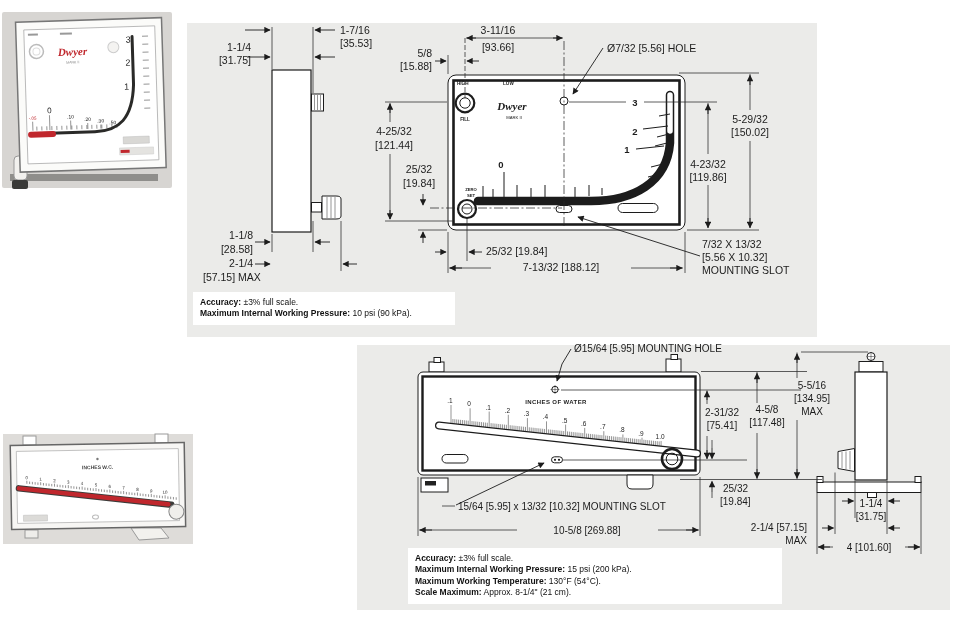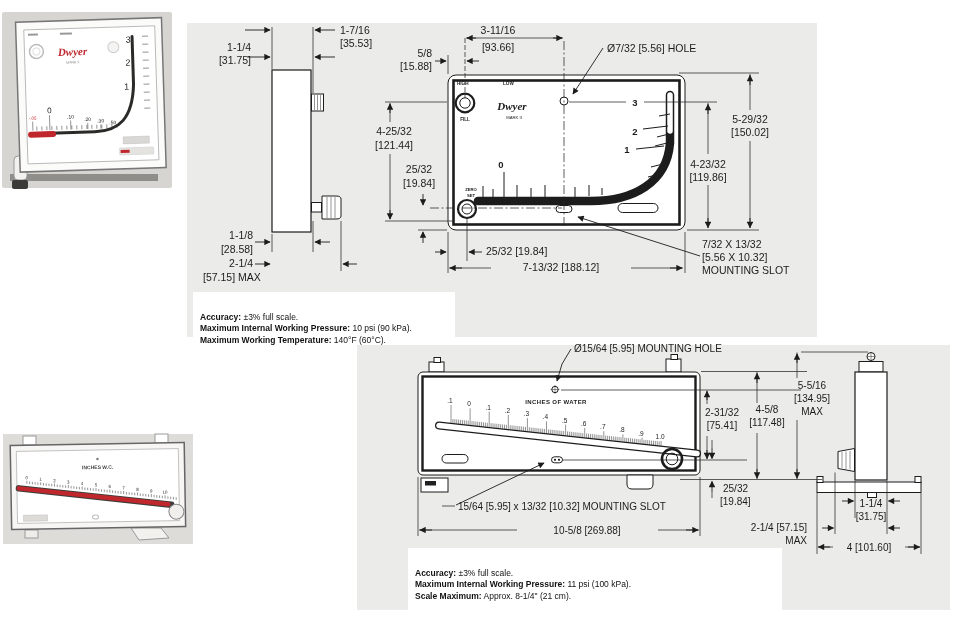--- a/index.html
+++ b/index.html
@@ -20,21 +20,21 @@
   .s1{stroke:#1c1c1c;stroke-width:1;fill:none}
   .s1w{stroke:#1c1c1c;stroke-width:1;fill:#fff}
   .s12w{stroke:#1c1c1c;stroke-width:1.2;fill:#fff}
   .s22w{stroke:#1c1c1c;stroke-width:2.2;fill:#fff}
   .s24{stroke:#1c1c1c;stroke-width:2.4;fill:none}
   .s26{stroke:#1c1c1c;stroke-width:2.6;fill:none}
   .ar{stroke:#1c1c1c;stroke-width:.9;fill:none}
   .dd{stroke-dasharray:9 2.5 2 2.5}
   .dsh{stroke-dasharray:5 2}
   .specs{position:absolute;background:#fff;font-size:8.5px;line-height:1.34;color:#111;
-         white-space:nowrap;padding:20px 7px}
+         white-space:nowrap;padding:5px 7px}
   .specs b{font-weight:700}
 </style>
 </head>
 <body>
 
 <div id="canvas">
 
   <svg id="photo-top" style="left:2px;top:10px" width="175" height="185" viewBox="0 0 175 185">
     <rect x="0" y="2" width="170" height="176" rx="2" fill="#d7d5d2"></rect>
     <rect x="8" y="164" width="148" height="7" fill="#8f8e8b"></rect>
@@ -260,21 +260,20 @@
       <text class="d" x="378" y="256" text-anchor="middle">7-13/32 [188.12]</text>
       <text class="d" x="519" y="233">7/32 X 13/32</text>
       <text class="d" x="519" y="246">[5.56 X 10.32]</text>
       <text class="d" x="519" y="259">MOUNTING SLOT</text>
     </g>
   </svg>
 
   <div class="specs" id="specs-top" style="left:193px;top:292px;width:248px">
     <div class="spec-line"><b>Accuracy:</b><span> ±3% full scale.</span></div>
     <div class="spec-line"><b>Maximum Internal Working Pressure:</b><span> 10 psi (90 kPa).</span></div>
-    <div class="spec-line"><b>Maximum Working Temperature:</b><span> 140°F (60°C).</span></div>
   </div>
 
   <svg id="photo-bottom" style="left:3px;top:430px" width="195" height="120" viewBox="0 0 195 120">
     <rect x="0" y="4" width="190" height="110" fill="#dedcd9"></rect>
     <rect x="20" y="6" width="13" height="9" fill="#fff" stroke="#999"></rect>
     <rect x="152" y="4" width="13" height="9" fill="#fff" stroke="#999"></rect>
     <polygon points="128,98 158,98 166,108 136,110" fill="#f2f1ee" stroke="#999"></polygon>
     <rect x="22" y="100" width="13" height="8" fill="#eeedea" stroke="#999"></rect>
     <g transform="rotate(-1 95 60)">
       <rect x="8" y="14" width="174" height="84" fill="#f7f6f4" stroke="#666" stroke-width="1.5"></rect>
@@ -600,17 +599,18 @@
       <text class="d2" x="516" y="172" text-anchor="middle">1-1/4</text>
       <text class="d2" x="516" y="185" text-anchor="middle">[31.75]</text>
       <text class="d2" x="452" y="196" text-anchor="end">2-1/4 [57.15]</text>
       <text class="d2" x="452" y="209" text-anchor="end">MAX</text>
       <text class="d2" x="514" y="216" text-anchor="middle">4 [101.60]</text>
     </g>
   </svg>
 
   <div class="specs" id="specs-bottom" style="left:408px;top:548px;width:360px">
     <div class="spec-line"><b>Accuracy:</b><span> ±3% full scale.</span></div>
-    <div class="spec-line"><b>Maximum Internal Working Pressure:</b><span> 11 psi (100 kPa).</span></div>
+    <div class="spec-line"><b>Maximum Internal Working Pressure:</b><span> 15 psi (200 kPa).</span></div>
+    <div class="spec-line"><b>Maximum Working Temperature:</b><span> 130°F (54°C).</span></div>
     <div class="spec-line"><b>Scale Maximum:</b><span> Approx. 8-1/4" (21 cm).</span></div>
   </div>
 
 </div>
 
 </body></html>

